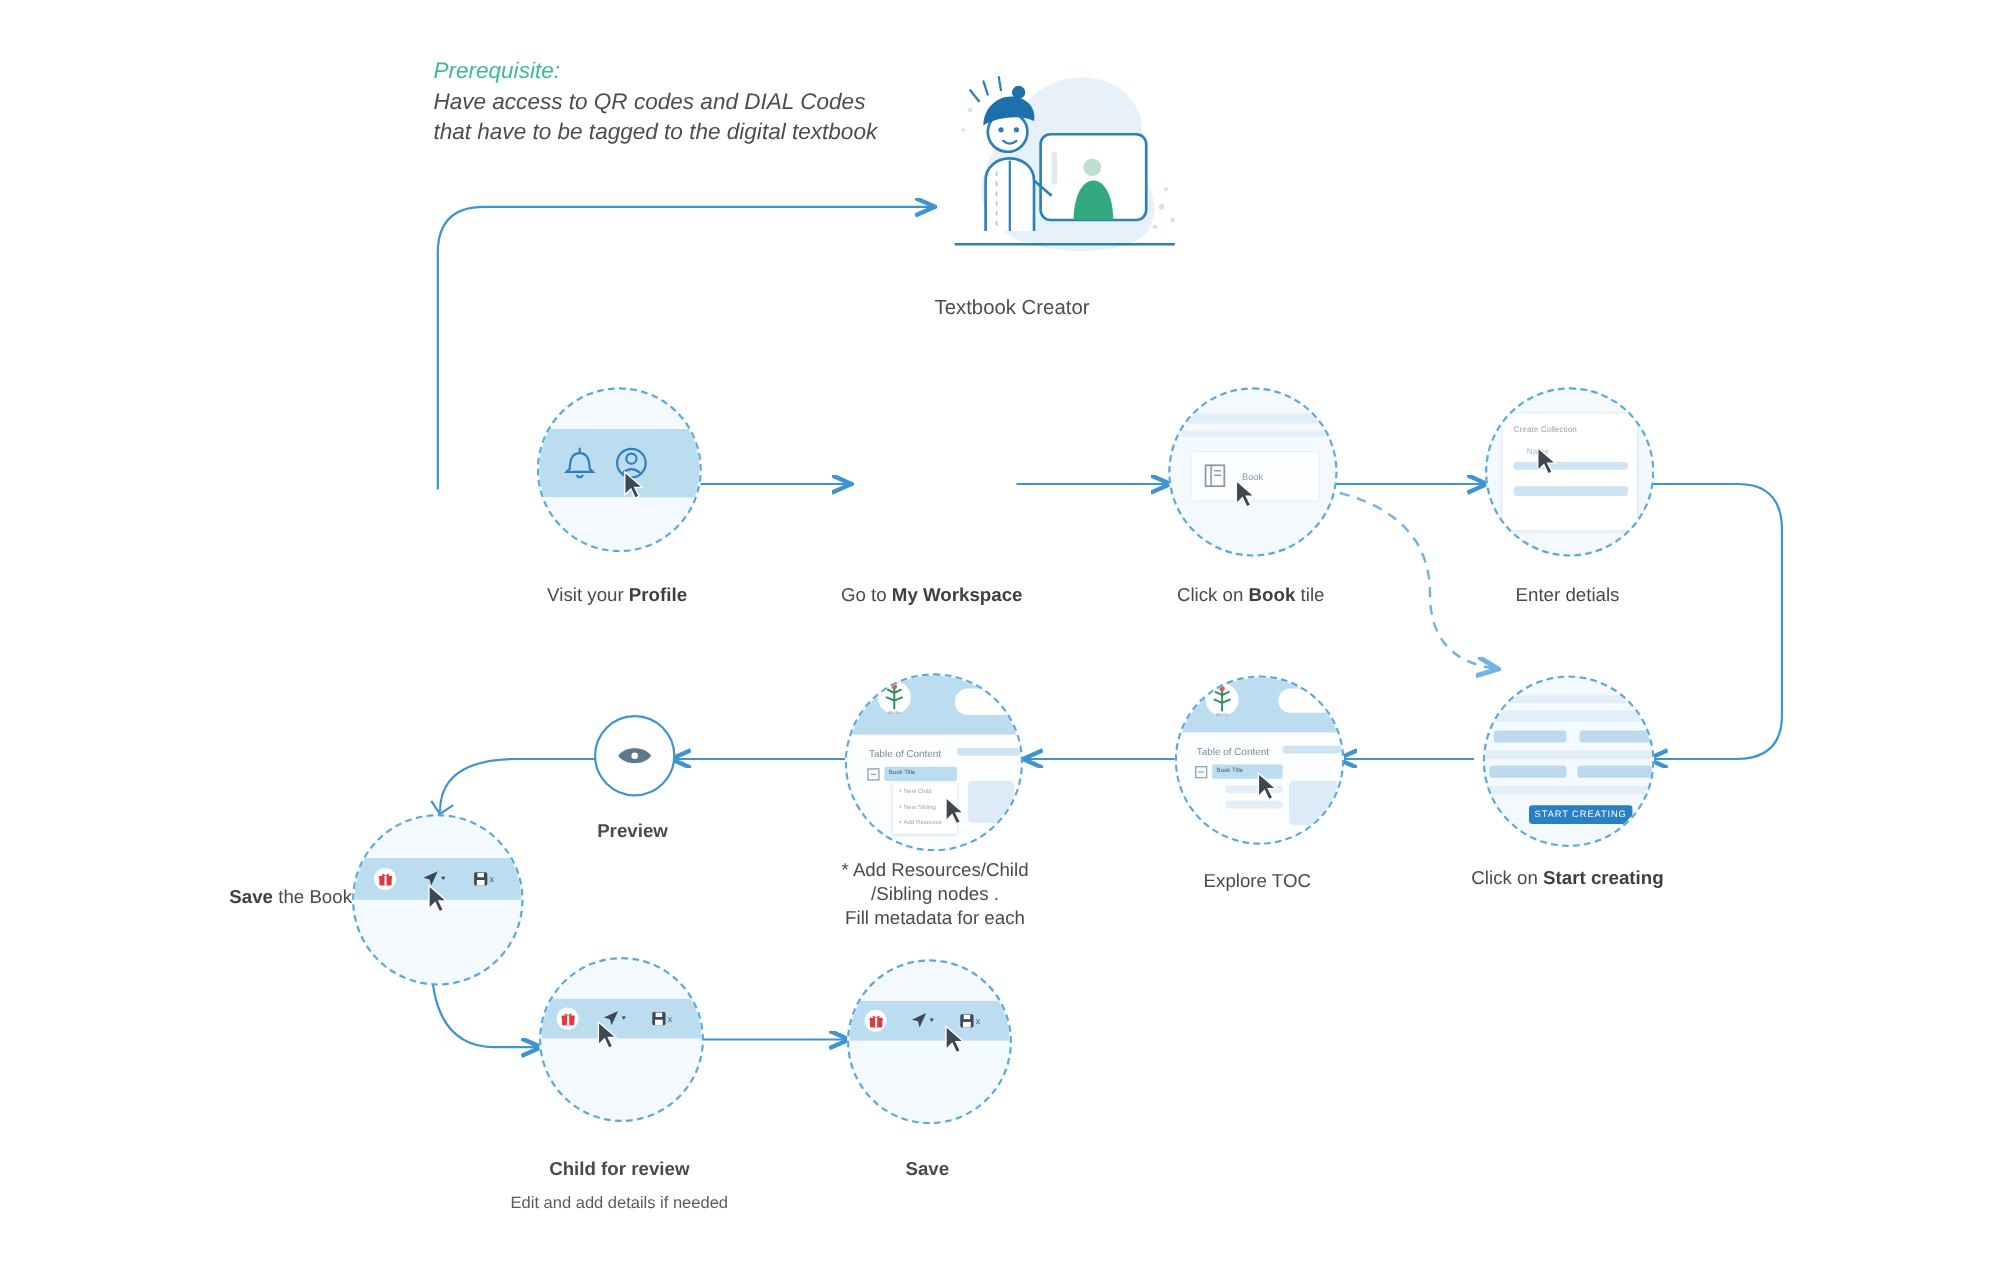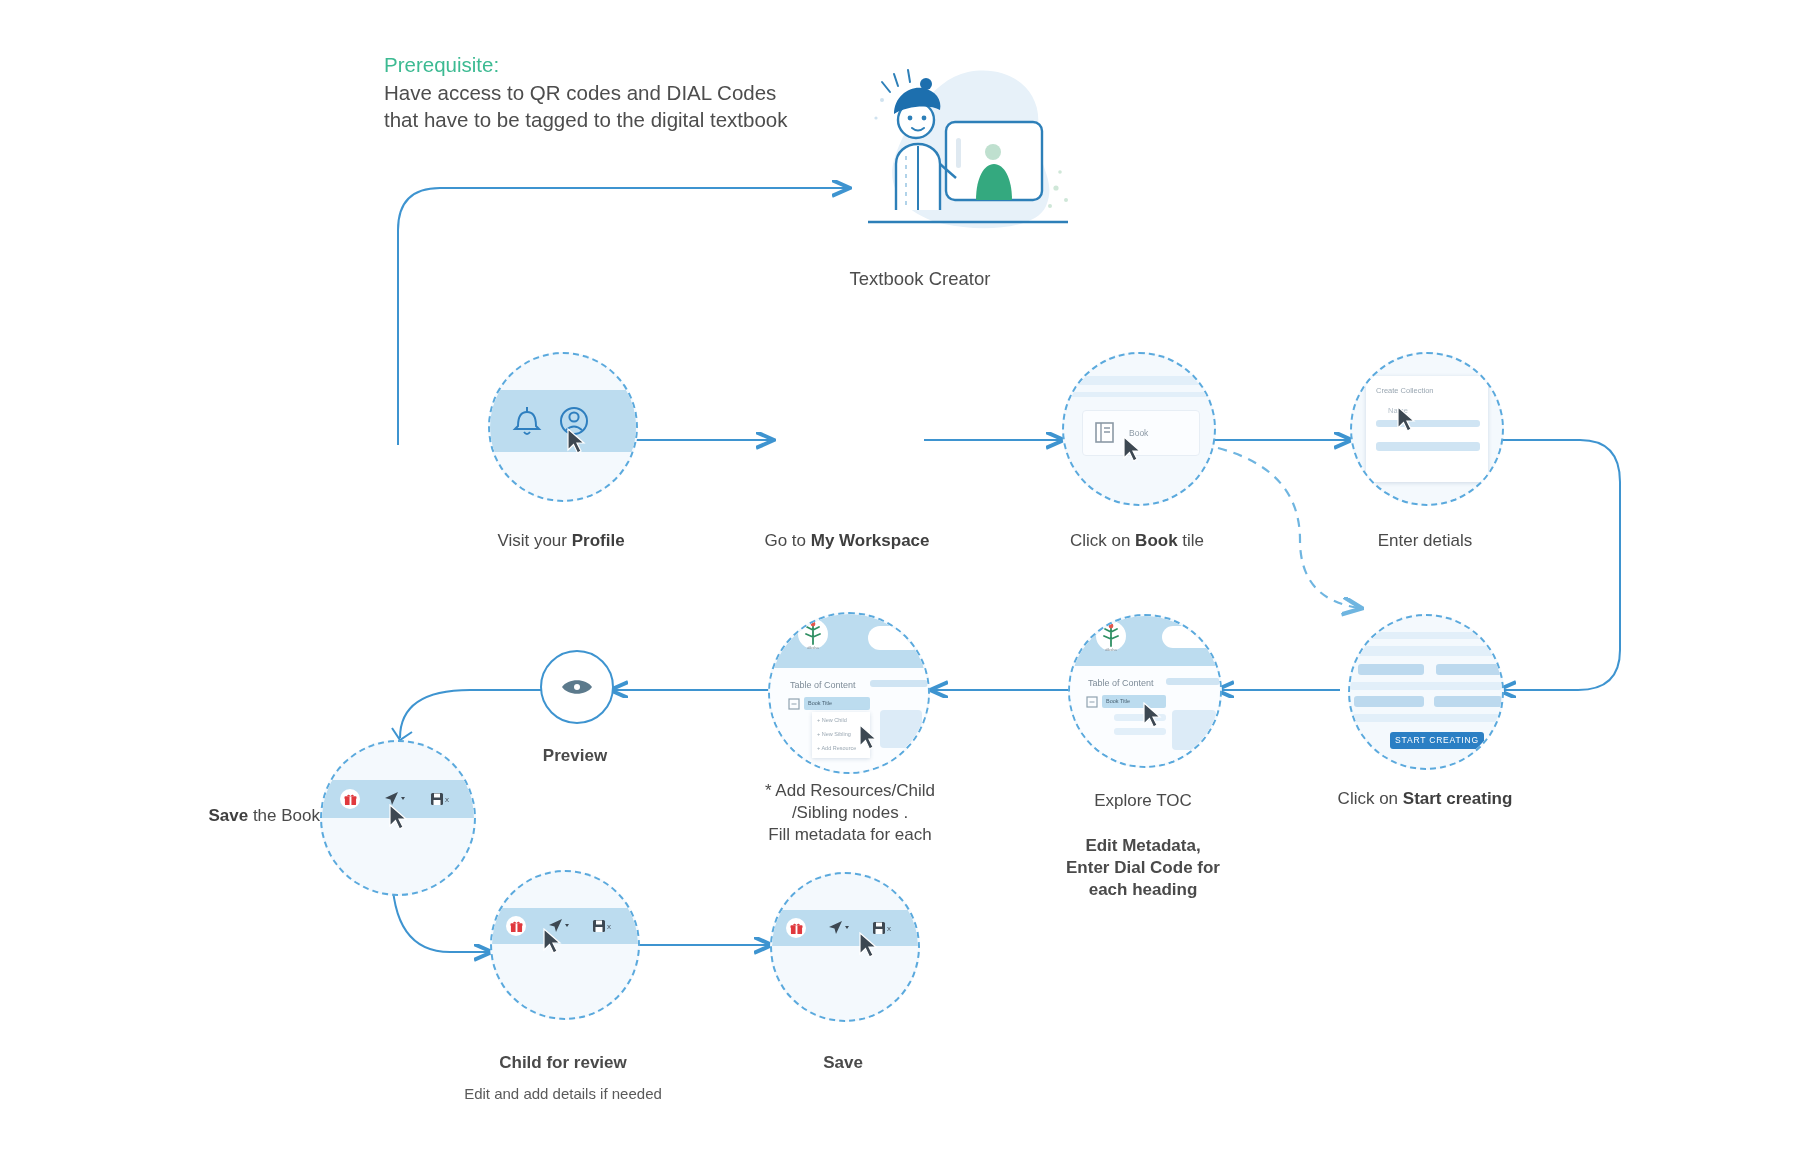--- a/index.html
+++ b/index.html
@@ -7,21 +7,21 @@
   body{
     width:1820px;height:1170px;position:relative;overflow:hidden;
     font-family:"Liberation Sans","DejaVu Sans",sans-serif;
     color:#4a4a4a;
     -webkit-font-smoothing:antialiased;
   }
   .canvas{position:absolute;inset:0;}
   svg.wires{position:absolute;left:0;top:0;width:1820px;height:1170px;pointer-events:none;}
 
   
-  .prereq{position:absolute;left:384px;top:50px;width:470px;}
+  .prereq{position:absolute;left:394px;top:50px;width:470px;font-style:italic;}
   .prereq .head{color:#3cba92;font-size:20.5px;line-height:30px;}
   .prereq .body{color:#4d4d4d;font-size:20.5px;line-height:26.5px;white-space:pre-line;}
 
   .note{position:absolute;left:1105px;top:134px;width:420px;
         font-size:20.5px;line-height:27.5px;color:#4d4d4d;white-space:pre-line;}
   .note .star{color:#ef5b67;}
 
   .creator-cap{position:absolute;left:800px;top:268px;width:240px;text-align:center;
         font-size:18.5px;color:#4d4d4d;}
 
@@ -251,23 +251,20 @@
       </div>
       <div class="bar lt" style="left:44px;top:98px;width:52px;height:7px;"></div>
       <div class="bar lt" style="left:44px;top:112px;width:52px;height:7px;"></div>
       <div class="tile" style="left:102px;top:94px;width:44px;height:40px;background:#dcebf7;border:none;"></div>
       <svg style="position:absolute;left:72px;top:86px;" width="22" height="28" viewBox="0 0 22 28">
         <path d="M2,1 L2,22 L7.5,16.5 L11.5,25 L15,23 L11,15 L18,15 Z" fill="#3d4852" stroke="#ffffff" stroke-width="1.2"></path>
       </svg>
     </div>
   </div>
   <div class="cap" style="left:1013px;top:790px;width:260px;">Explore TOC</div>
-  <div class="cap bold" style="left:1013px;top:835px;width:260px;">Edit Metadata,
-Enter Dial Code for
-each heading</div>
 
   <div class="node" style="left:768px;top:612px;width:158px;height:158px;">
     <div class="clip">
       <div class="profbar" style="left:0;top:0;width:158px;height:54px;"></div>
       <div style="position:absolute;left:98px;top:12px;width:56px;height:24px;background:#fff;border-radius:12px;"></div>
       <svg style="position:absolute;left:26px;top:4px;" width="34" height="36" viewBox="0 0 34 36">
         <circle cx="17" cy="16" r="15" fill="#ffffff"></circle>
         <path d="M17,6 L17,26 M17,12 L11,9 M17,12 L23,9 M17,19 L10,16 M17,19 L24,16" stroke="#2f8f63" stroke-width="1.8" fill="none" stroke-linecap="round"></path>
         <circle cx="17" cy="6" r="2.4" fill="#e3574d"></circle>
         <text x="17" y="31" font-size="4" fill="#7a8791" text-anchor="middle">diksha</text>

